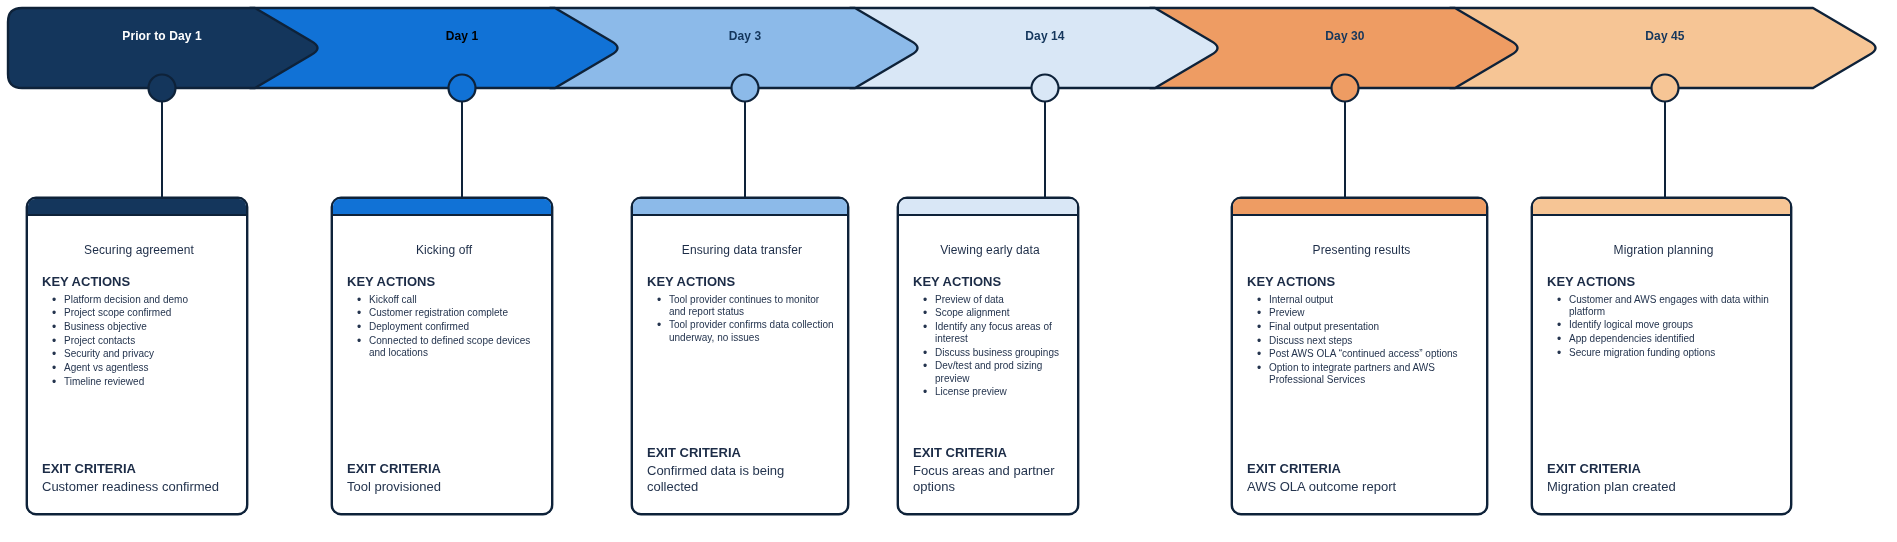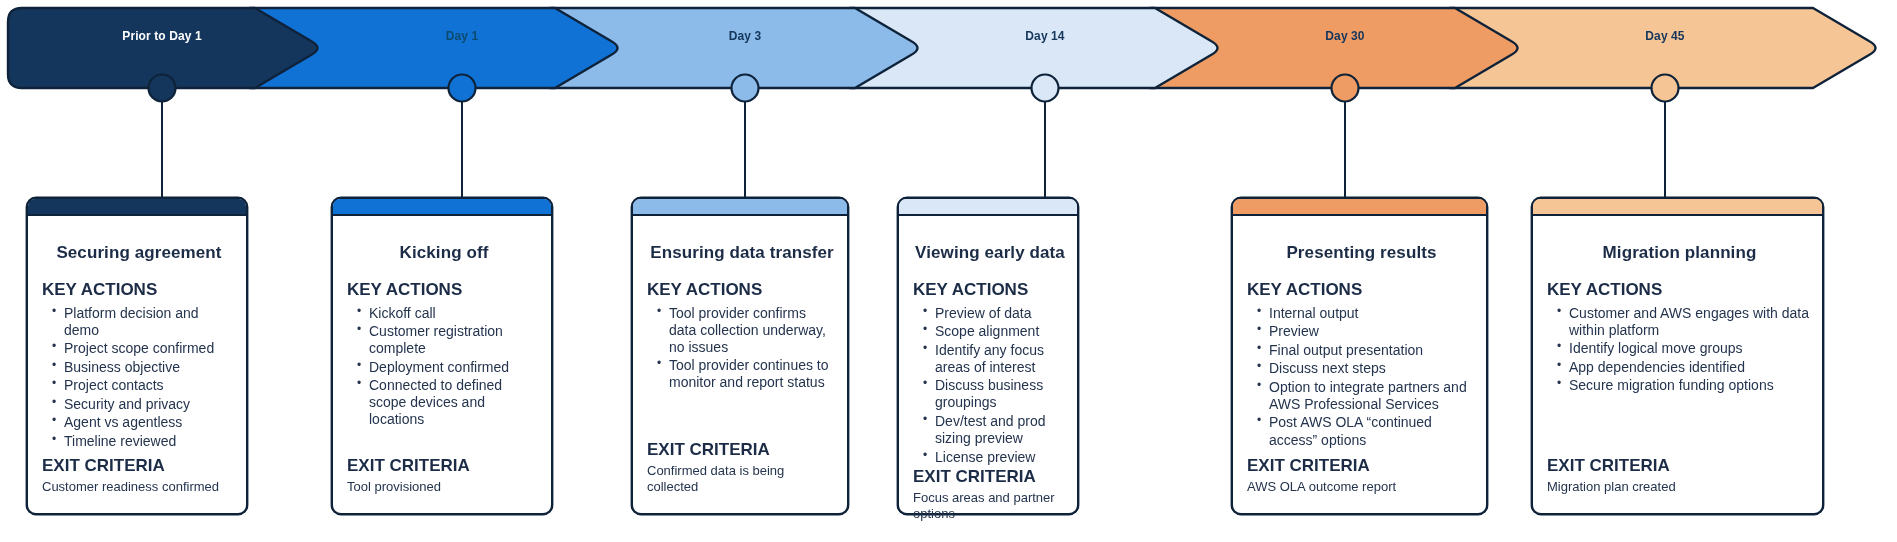--- a/index.html
+++ b/index.html
@@ -24,29 +24,29 @@
     flex:0 0 auto;height:15px;
     border-bottom:2px solid #0E2239;
     border-radius:7px 7px 0 0;
   }
   .card-body{
     flex:1;display:flex;flex-direction:column;
     padding:0 10px 18px 14px;
   }
   .card-title{
     margin:27px 0 17px;text-align:center;
-    font-size:17px;font-weight:bold;color:#1C2C47;letter-spacing:.1px;
+    font-size:12px;font-weight:normal;color:#1C2C47;letter-spacing:.1px;
   }
   .section-label{
-    font-weight:bold;font-size:17px;color:#1C2C47;margin:0 0 3px;
+    font-weight:bold;font-size:13px;color:#1C2C47;margin:0 0 3px;
   }
   ul.bullets{list-style:none;margin:0;padding:0 0 0 9px}
   ul.bullets li{
     position:relative;padding-left:13px;
-    font-size:14px;line-height:1.22;margin:1.5px 0;
+    font-size:10px;line-height:1.22;margin:1.5px 0;
   }
   ul.bullets li::before{
     content:"\2022";position:absolute;left:1px;top:-1px;font-size:12px;
   }
   .exit-block{margin-top:auto}
   .exit-text{font-size:13px;line-height:1.25}
 </style>
 </head>
 <body>
 
@@ -66,21 +66,21 @@
     <circle cx="162" cy="88" r="13.5" fill="#14365C" stroke="#0E2239" stroke-width="2.2"></circle>
     <circle cx="462" cy="88" r="13.5" fill="#1172D6" stroke="#0E2239" stroke-width="2.2"></circle>
     <circle cx="745" cy="88" r="13.5" fill="#8CBAE9" stroke="#0E2239" stroke-width="2.2"></circle>
     <circle cx="1045" cy="88" r="13.5" fill="#D9E7F6" stroke="#0E2239" stroke-width="2.2"></circle>
     <circle cx="1345" cy="88" r="13.5" fill="#EE9C63" stroke="#0E2239" stroke-width="2.2"></circle>
     <circle cx="1665" cy="88" r="13.5" fill="#F6C595" stroke="#0E2239" stroke-width="2.2"></circle>
   </svg>
 
 <div id="band-labels">
     <div class="band-label" style="left: 162px; color: rgb(255, 255, 255);">Prior to Day 1</div>
-    <div class="band-label" style="left: 462px; color: #0c4a6e;">Day 1</div>
+    <div class="band-label" style="left: 462px; color: #000000;">Day 1</div>
     <div class="band-label" style="left: 745px; color: rgb(20, 54, 92);">Day 3</div>
     <div class="band-label" style="left: 1045px; color: rgb(20, 54, 92);">Day 14</div>
     <div class="band-label" style="left: 1345px; color: rgb(20, 54, 92);">Day 30</div>
     <div class="band-label" style="left: 1665px; color: rgb(20, 54, 92);">Day 45</div>
   </div>
 
 <div id="cards">
   <div class="card" style="left: 26px; width: 222px;">
     <div class="card-header" style="background: rgb(20, 54, 92);"></div>
     <div class="card-body">
@@ -119,22 +119,22 @@
       </div>
     </div>
   </div>
 
   <div class="card" style="left: 631px; width: 218px;">
     <div class="card-header" style="background: rgb(140, 186, 233);"></div>
     <div class="card-body">
       <h3 class="card-title">Ensuring data transfer</h3>
       <div class="section-label">KEY ACTIONS</div>
       <ul class="bullets">
+          <li>Tool provider continues to monitor and report status</li>
           <li>Tool provider confirms data collection underway, no issues</li>
-          <li>Tool provider continues to monitor and report status</li>
         </ul>
       <div class="exit-block">
         <div class="section-label">EXIT CRITERIA</div>
         <div class="exit-text">Confirmed data is being collected</div>
       </div>
     </div>
   </div>
 
   <div class="card" style="left: 897px; width: 182px;">
     <div class="card-header" style="background: rgb(217, 231, 246);"></div>
@@ -159,31 +159,31 @@
   <div class="card" style="left: 1231px; width: 257px;">
     <div class="card-header" style="background: rgb(238, 156, 99);"></div>
     <div class="card-body">
       <h3 class="card-title">Presenting  results</h3>
       <div class="section-label">KEY ACTIONS</div>
       <ul class="bullets">
           <li>Internal output</li>
           <li>Preview</li>
           <li>Final output presentation</li>
           <li>Discuss next steps</li>
+          <li>Post AWS OLA “continued access” options</li>
           <li>Option to integrate partners and AWS Professional Services</li>
-          <li>Post AWS OLA “continued access” options</li>
         </ul>
       <div class="exit-block">
         <div class="section-label">EXIT CRITERIA</div>
         <div class="exit-text">AWS OLA outcome report</div>
       </div>
     </div>
   </div>
 
-  <div class="card" style="left: 1531px; width: 293px;">
+  <div class="card" style="left: 1531px; width: 261px;">
     <div class="card-header" style="background: rgb(246, 197, 149);"></div>
     <div class="card-body">
       <h3 class="card-title">Migration planning</h3>
       <div class="section-label">KEY ACTIONS</div>
       <ul class="bullets">
           <li>Customer and AWS engages with data within platform</li>
           <li>Identify logical move groups</li>
           <li>App dependencies identified</li>
           <li>Secure migration funding options</li>
         </ul>

